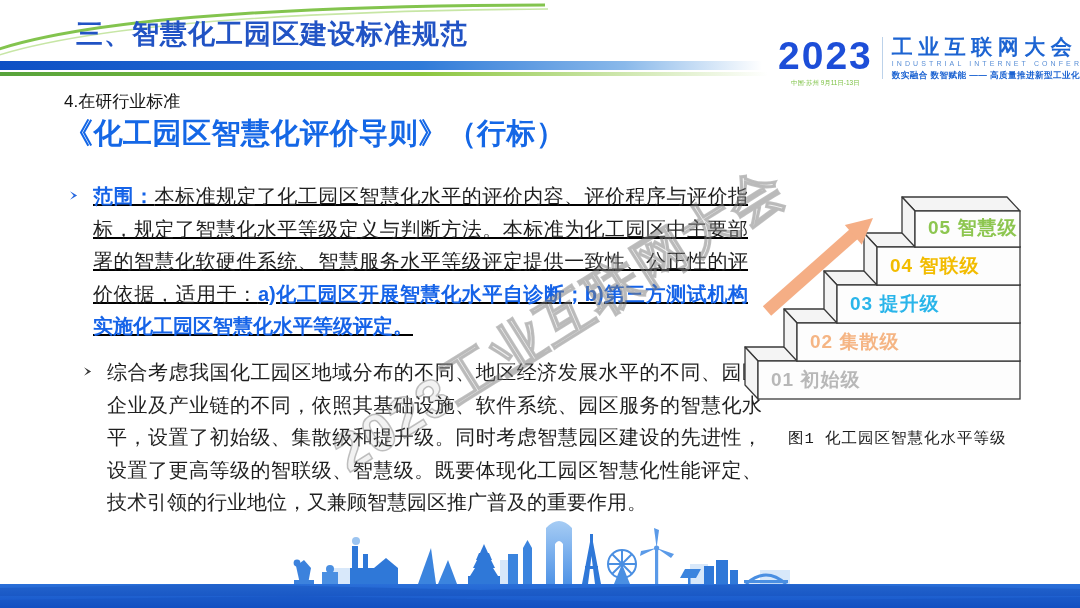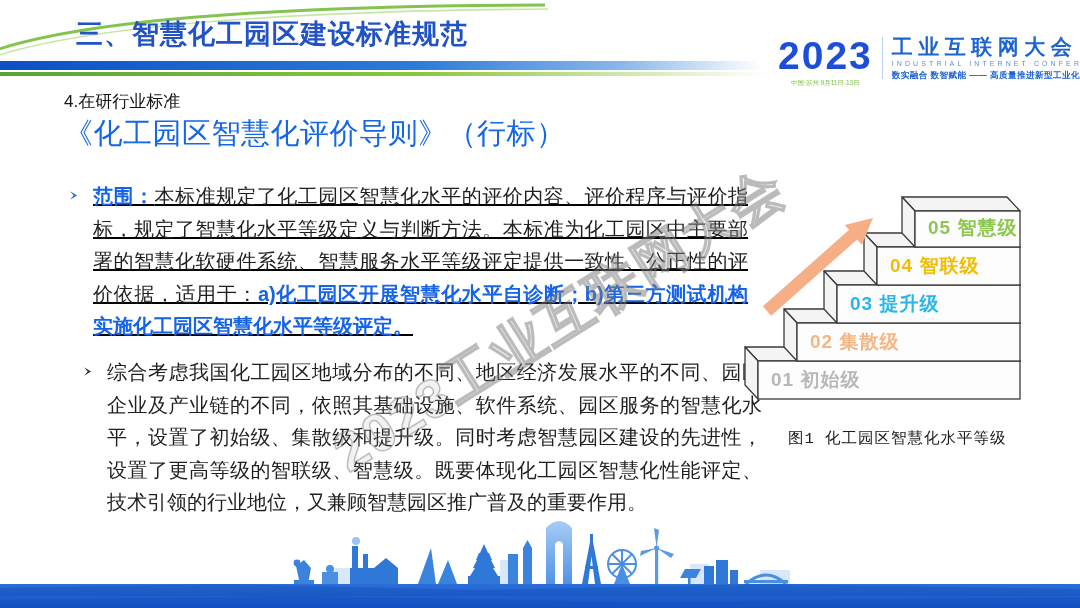--- a/index.html
+++ b/index.html
@@ -31,21 +31,21 @@
   .logo-year{font-size:39px;font-weight:bold;color:#1d4ed8;letter-spacing:2px;line-height:1;}
   .logo-venue{font-size:7px;color:#7cc143;margin-top:3px;white-space:nowrap;transform:scale(.92);}
   .logo-sep{width:1px;height:42px;background:#bcd2ea;margin-top:1px;}
   .logo-right{display:flex;flex-direction:column;}
   .logo-cn{font-size:21px;font-weight:bold;color:#1d64d2;letter-spacing:5.5px;line-height:1.05;white-space:nowrap;}
   .logo-en{font-size:7px;color:#5a8fd6;letter-spacing:3.1px;margin-top:2px;white-space:nowrap;}
   .logo-tag{font-size:8.6px;font-weight:bold;color:#1d64d2;margin-top:3px;letter-spacing:.4px;white-space:nowrap;}
 
   
   .section-label{left:64px;top:90px;font-size:17px;font-weight:normal;color:#141414;}
-  .doc-title{left:64px;top:114px;font-size:29px;font-weight:normal;color:#1467e6;letter-spacing:.5px;white-space:nowrap;}
+  .doc-title{left:64px;top:114px;font-size:29px;font-weight:bold;color:#1467e6;letter-spacing:.5px;white-space:nowrap;}
 
   .bullet{display:flex;align-items:flex-start;}
   .bullet-1{left:70px;top:180px;width:678px;text-decoration:underline;}
   .bullet-2{left:84px;top:356px;width:678px;}
   .marker{
     flex:0 0 13px;width:13px;height:13px;margin-top:9px;
     clip-path:polygon(0 18%,55% 50%,0 82%,28% 50%);
   }
   .marker.blue{background:#2b6be0;}
   .marker.dark{background:#3a3a3a;}

